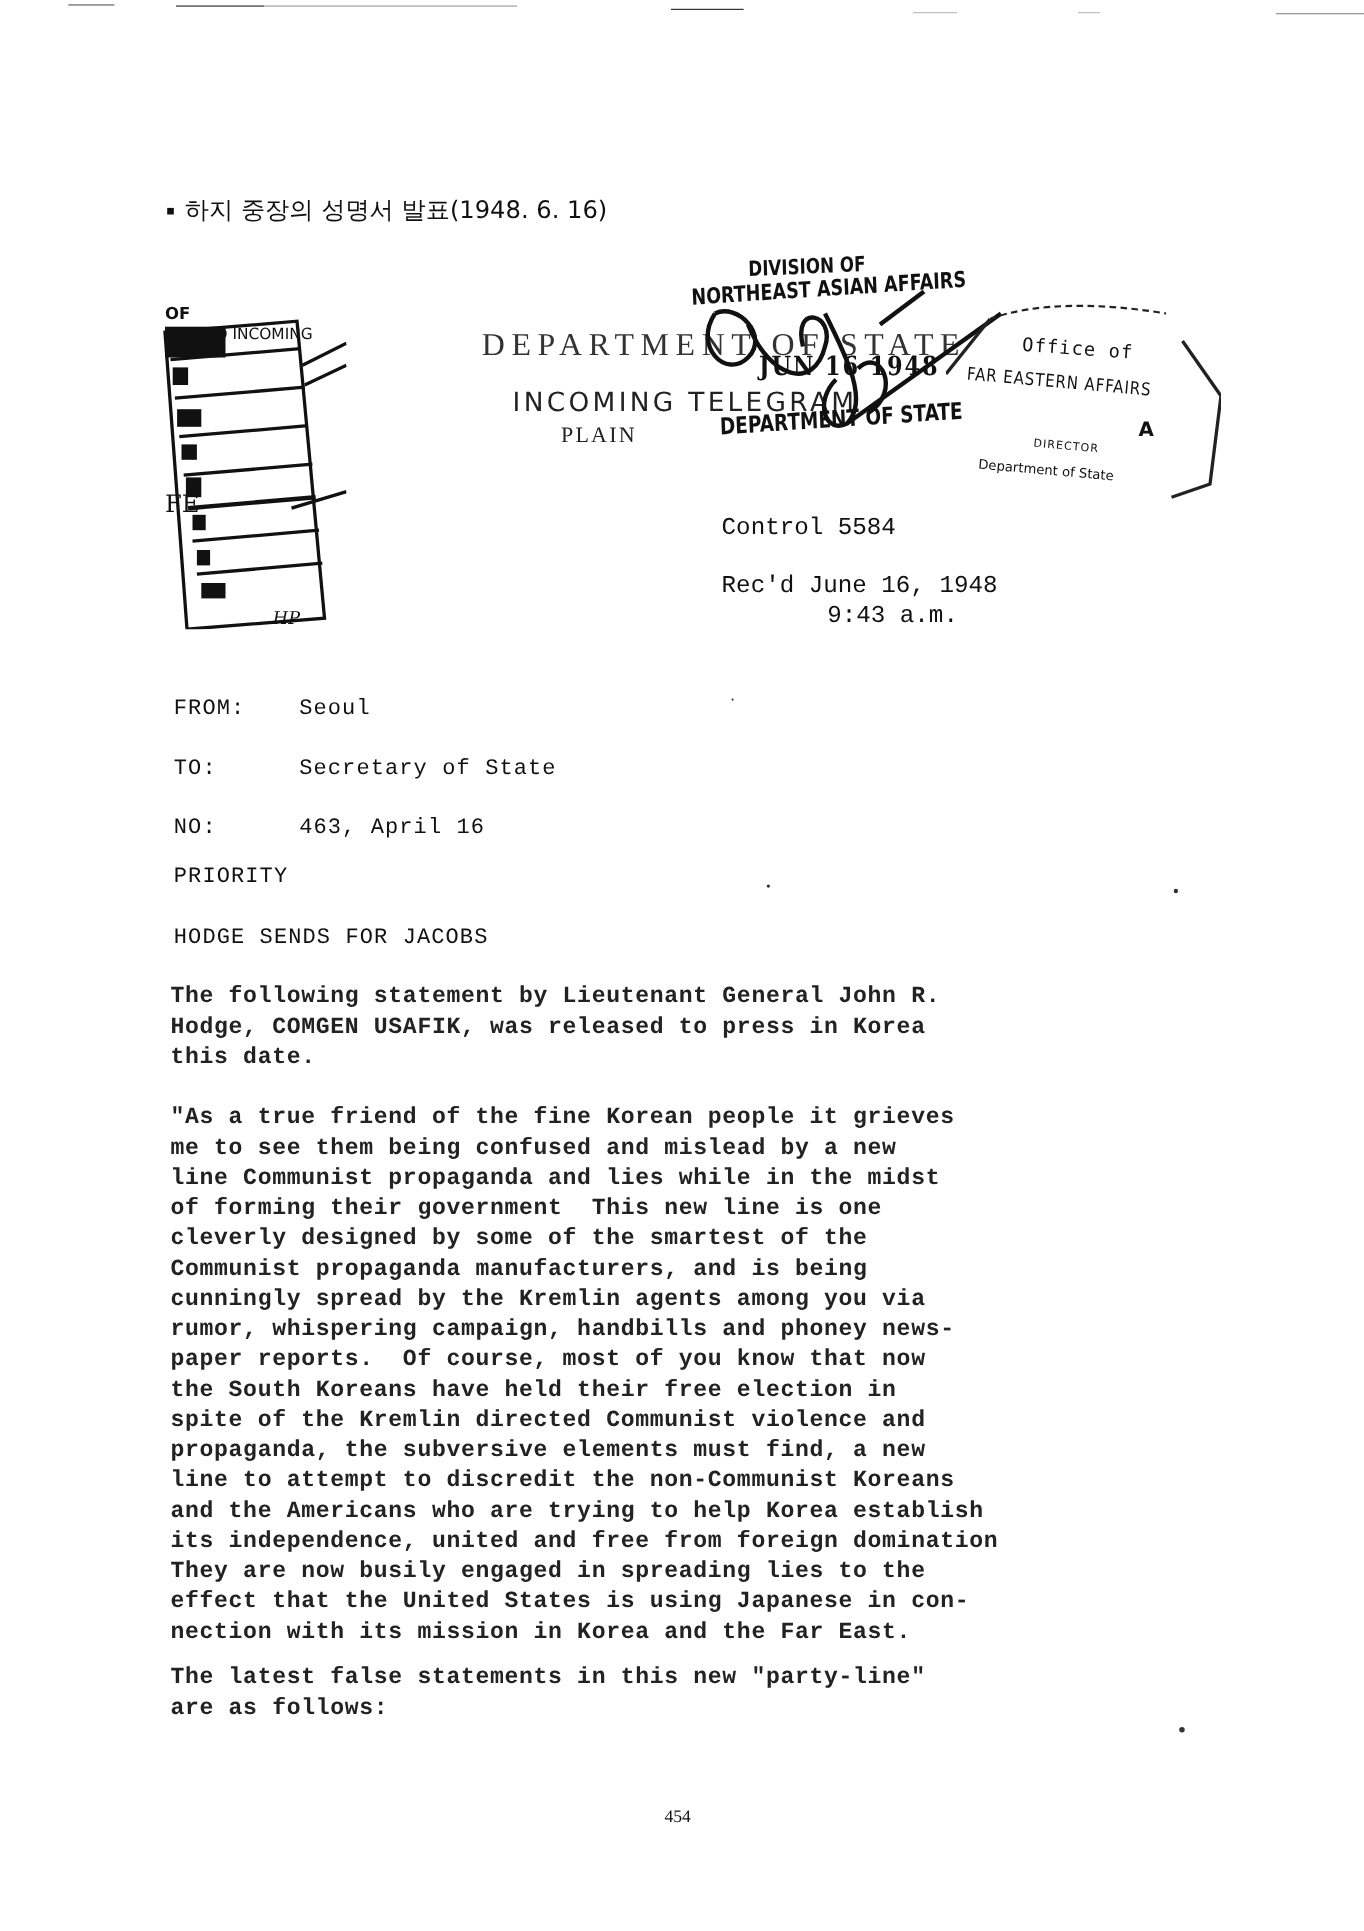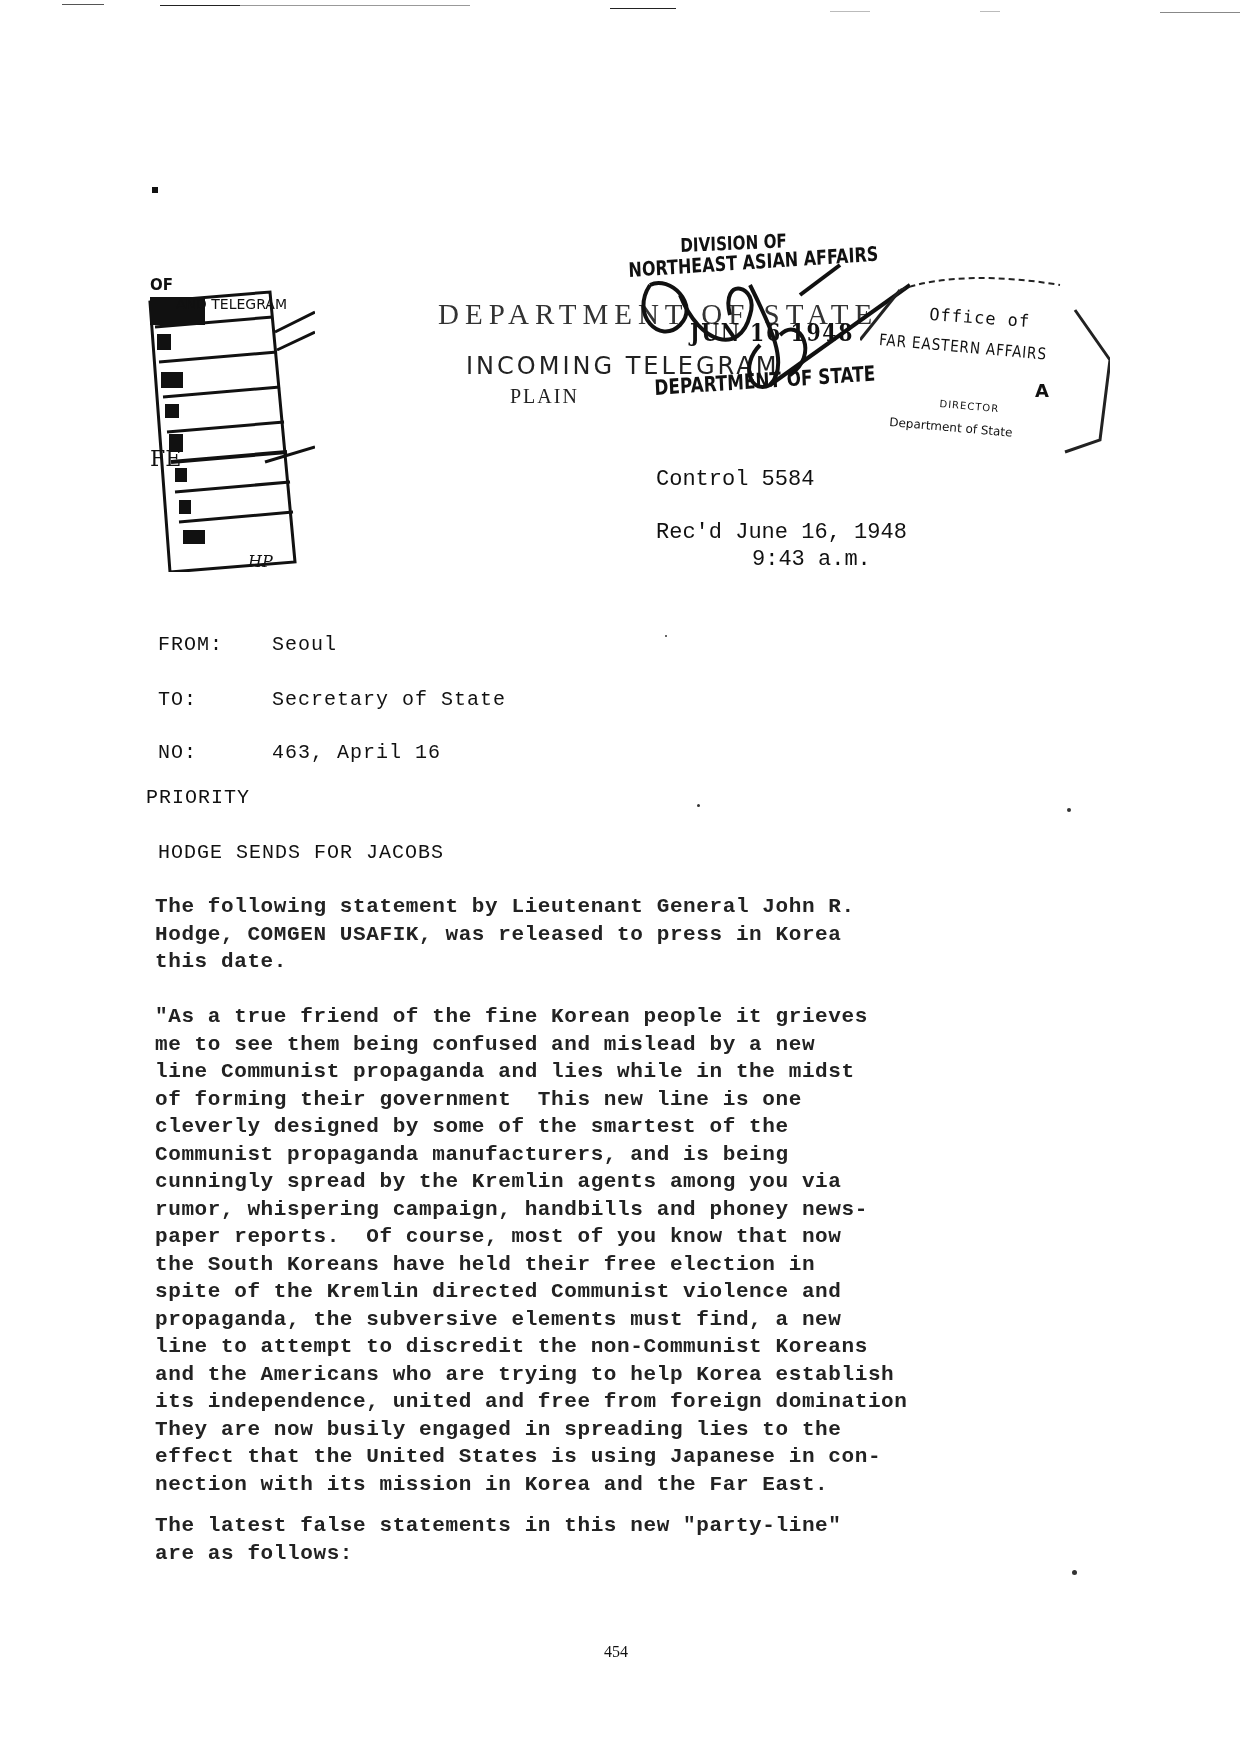--- a/index.html
+++ b/index.html
@@ -47,21 +47,21 @@
     .control { left: 656px; top: 467px; font-size: 22px; }
     .recd { left: 656px; top: 520px; font-size: 22px; }
     .recd-time { left: 752px; top: 547px; font-size: 22px; }
 
     
     .field-label { left: 158px; font-size: 20px; letter-spacing: 1px; }
     .field-value { left: 272px; font-size: 20px; letter-spacing: 1px; }
     .row-from { top: 633px; }
     .row-to { top: 688px; text-align: center; }
     .row-no { top: 741px; }
-    .priority { left: 146px; top: 786px; font-size: 20px; letter-spacing: 1px; }
+    .priority { left: 158px; top: 786px; font-size: 20px; letter-spacing: 1px; }
     .sends { left: 158px; top: 841px; font-size: 20px; letter-spacing: 1px; }
 
     
     .para { left: 155px; font-size: 21px; line-height: 27.5px; white-space: pre; letter-spacing: 0.6px; font-weight: bold; color: #222; }
     .p1 { top: 893px; }
     .p2 { top: 1003px; }
     .p3 { top: 1512px; }
 
     .page-num { left: 604px; top: 1643px; font-size: 16px; }
 
@@ -72,21 +72,21 @@
 
 <div class="dash" style="left:62px;top:4px;width:42px;"></div>
 <div class="dash" style="left:160px;top:5px;width:80px;background:#222;"></div>
 <div class="dash" style="left:240px;top:5px;width:230px;background:#999;"></div>
 <div class="dash" style="left:610px;top:8px;width:66px;background:#222;"></div>
 <div class="dash" style="left:830px;top:11px;width:40px;background:#bbb;"></div>
 <div class="dash" style="left:980px;top:11px;width:20px;background:#bbb;"></div>
 <div class="dash" style="left:1160px;top:12px;width:80px;background:#888;"></div>
 
 <div class="abs caption sans">
-  <span class="bullet"></span>
+  <span class="bullet"></span><span>하지 중장의 성명서 발표(1948. 6. 16)</span>
 </div>
 
 <svg class="abs slip" viewBox="0 0 170 300">
   <g stroke="#111" fill="none" stroke-width="3">
     <path d="M5 30 L125 20 L150 290 L25 300 Z" stroke-width="3"></path>
     <path d="M10 55 L128 45"></path>
     <path d="M14 90 L132 80"></path>
     <path d="M18 125 L135 115"></path>
     <path d="M22 160 L139 150"></path>
     <path d="M26 190 L142 180" stroke-width="4"></path>
@@ -101,21 +101,21 @@
     <rect x="12" y="62" width="14" height="16"></rect>
     <rect x="16" y="100" width="22" height="16"></rect>
     <rect x="20" y="132" width="14" height="14"></rect>
     <rect x="24" y="162" width="14" height="18"></rect>
     <rect x="30" y="196" width="12" height="14"></rect>
     <rect x="34" y="228" width="12" height="14"></rect>
     <rect x="38" y="258" width="22" height="14"></rect>
   </g>
 </svg>
 <div class="abs slip-of">OF</div>
-<div class="abs slip-rec">AND TELEGRAM</div>
+<div class="abs slip-rec">AND INCOMING</div>
 <div class="abs slip-fe">FE</div>
 <div class="abs slip-init">HP</div>
 
 <div class="abs dept serif">DEPARTMENT OF STATE</div>
 <div class="abs incoming sans">INCOMING TELEGRAM</div>
 <div class="abs plain serif">PLAIN</div>
 
 <svg class="abs scribble" viewBox="0 0 290 145">
   <g stroke="#111" fill="none" stroke-width="4">
     <path d="M30 30 C10 60, 40 90, 60 70 C80 50, 50 20, 30 30"></path>

